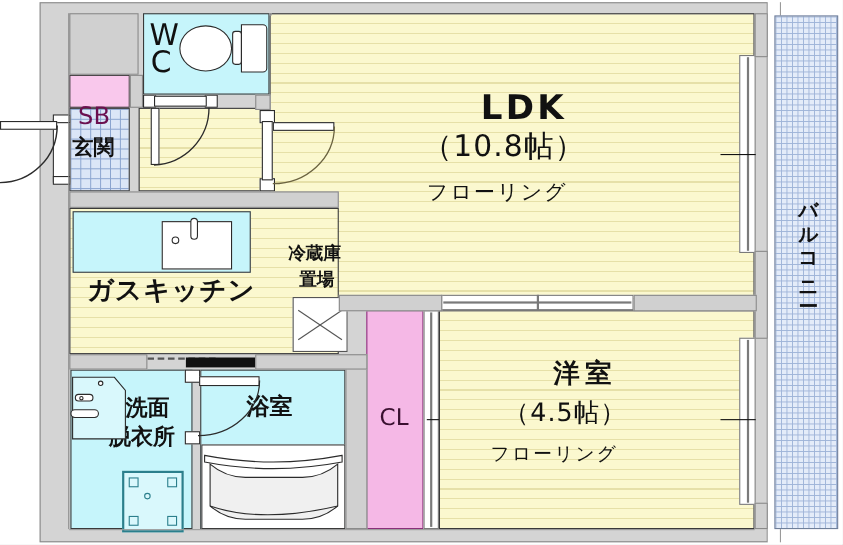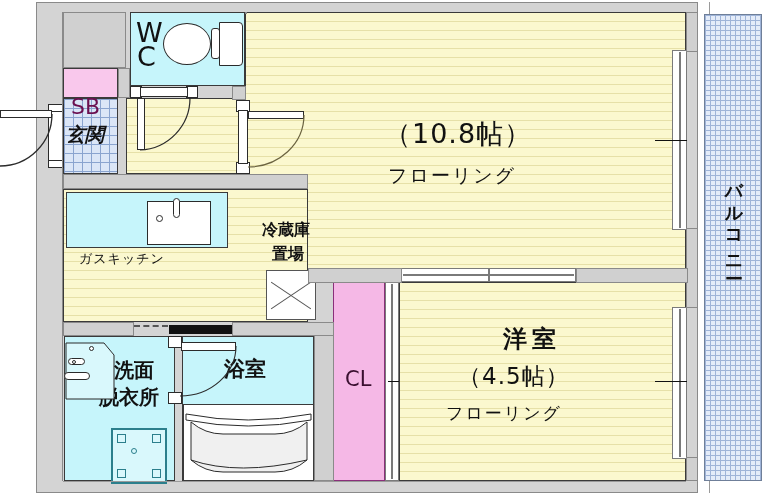--- a/index.html
+++ b/index.html
@@ -74,21 +74,21 @@
     white-space:nowrap;
     line-height:1.05;
     font-family:"DejaVu Sans","Liberation Sans",sans-serif;
   }
   .lbl-ldk{font-size:31px;letter-spacing:3px;font-weight:700;}
   .lbl-ldk2{font-size:27px;letter-spacing:1px;}
   .lbl-ldk3{font-size:19px;letter-spacing:2px;}
   .lbl-room{font-size:24px;letter-spacing:5px;font-weight:700;}
   .lbl-room2{font-size:23px;letter-spacing:1px;}
   .lbl-room3{font-size:17px;letter-spacing:2px;}
-  .lbl-mid{font-size:13px;letter-spacing:1px;font-weight:400;}
+  .lbl-mid{font-size:24px;letter-spacing:1px;font-weight:700;}
   .lbl-sm{font-size:16px;letter-spacing:0px;font-weight:600;}
   .lbl-wc{font-size:27px;line-height:0.95;font-weight:400;}
   .lbl-sb{font-size:22px;color:#6b1050;font-weight:400;}
   .lbl-cl{font-size:21px;color:#3a1030;font-weight:400;}
   .lbl-vert{
     writing-mode:vertical-rl;
     text-orientation:upright;
     font-size:18px;letter-spacing:4px;font-weight:600;
   }
 
@@ -129,20 +129,21 @@
 
   <div class="abs slab" style="left:36px;top:2px;width:662px;height:491px;"></div>
 
   <div class="abs" style="left:698px;top:2px;width:12px;height:491px;background:#ffffff;border-right:1px solid #9a9a9a;"></div>
 
   <div class="abs tile-fine" style="left:704px;top:14px;width:58px;height:467px;"></div>
   <div class="lbl lbl-vert" style="left:724px;top:170px;color:#111;">バルコニー</div>
 
   <div class="abs floor-wood" style="left:245px;top:12px;width:441px;height:260px;"></div>
 
+  <div class="lbl lbl-ldk" style="left:437px;top:82px;">LDK</div>
   <div class="lbl lbl-ldk2" style="left:384px;top:120px;">（10.8帖）</div>
   <div class="lbl lbl-ldk3" style="left:388px;top:166px;">フローリング</div>
 
   <div class="abs rail" style="left:672px;top:50px;width:15px;height:180px;"></div>
   <div class="abs rail-line" style="left:679px;top:52px;width:2px;height:176px;"></div>
   <div class="abs tick" style="left:655px;top:140px;width:32px;height:1px;"></div>
 
   <div class="abs floor-wood" style="left:63px;top:189px;width:245px;height:133px;"></div>
 
   <div class="abs floor-cyan" style="left:66px;top:192px;width:162px;height:56px;"></div>
@@ -155,21 +156,21 @@
 
   <div class="lbl lbl-mid" style="left:79px;top:252px;">ガスキッチン</div>
 
   <div class="lbl lbl-sm" style="left:262px;top:222px;">冷蔵庫</div>
   <div class="lbl lbl-sm" style="left:272px;top:246px;">置場</div>
   <div class="xbox" style="left:266px;top:270px;width:48px;height:48px;"></div>
 
   <div class="abs floor-wood-nb" style="left:126px;top:98px;width:119px;height:76px;border:1px solid #3a3a3a;"></div>
 
   <div class="abs tile" style="left:63px;top:98px;width:55px;height:76px;"></div>
-  <div class="lbl" style="left:66px;top:125px;font-size:19px;letter-spacing:0px;font-weight:600;font-style:italic;">玄関</div>
+  <div class="lbl" style="left:66px;top:125px;font-size:19px;letter-spacing:0px;font-weight:600;">玄関</div>
 
   <div class="abs floor-pink" style="left:63px;top:68px;width:55px;height:30px;"></div>
   <div class="lbl lbl-sb" style="left:71px;top:71px;margin-top:24px;">SB</div>
 
   <div class="abs jamb" style="left:48px;top:108px;width:16px;height:58px;"></div>
   <div class="abs jamb" style="left:48px;top:104px;width:16px;height:8px;"></div>
   <div class="abs jamb" style="left:48px;top:160px;width:16px;height:8px;"></div>
 
   <div class="abs door-leaf" style="left:0px;top:110px;width:52px;height:8px;"></div>
 

